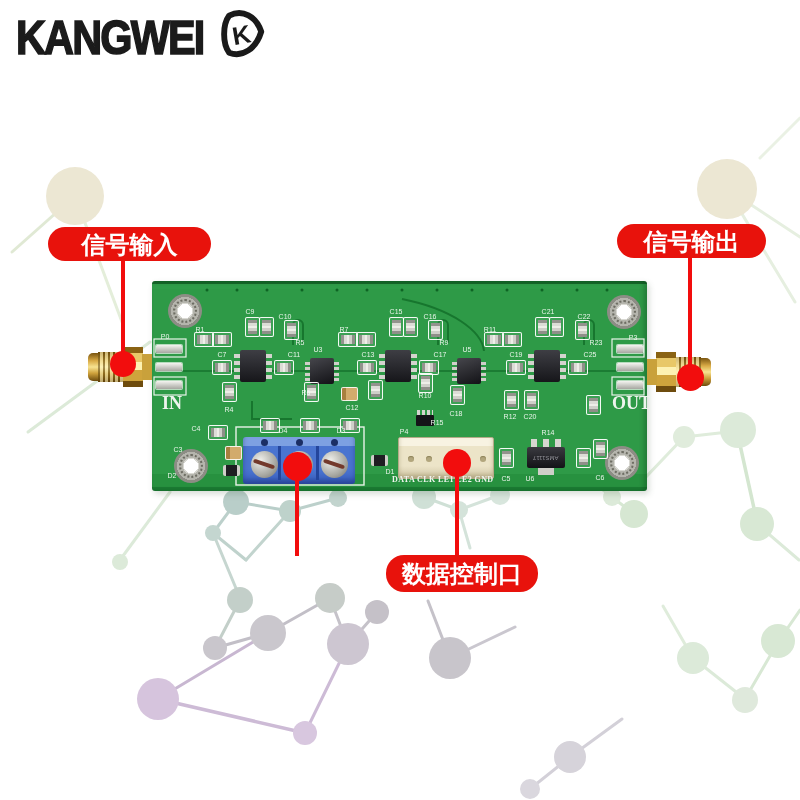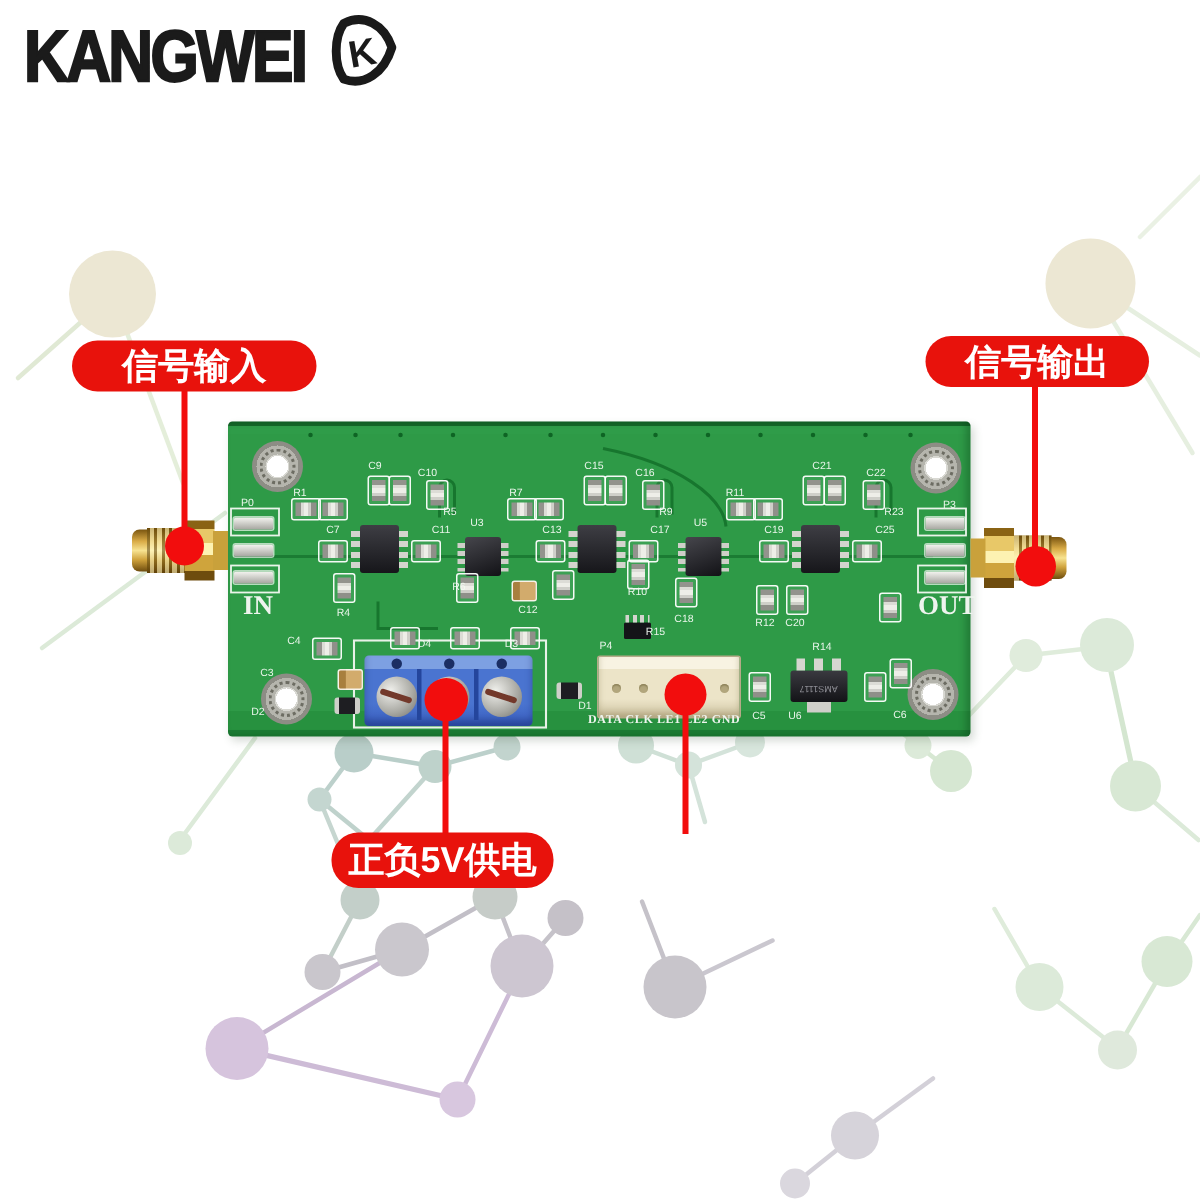--- a/index.html
+++ b/index.html
@@ -444,15 +444,15 @@
   <div class="rline" id="rl-out"></div>
   <div class="rline" id="rl-pw"></div>
   <div class="rline" id="rl-dt"></div>
   <div class="rdot" id="rd-in"></div>
   <div class="rdot" id="rd-out"></div>
   <div class="rdot" id="rd-pw"></div>
   <div class="rdot" id="rd-dt"></div>
 
   <div class="callout" id="callout-output">信号输出</div>
   <div class="callout" id="callout-input">信号输入</div>
-  <div class="callout" id="callout-power">正负5V供电</div>
+  <div class="callout" id="callout-data">数据控制口</div>
 
 </div>
 
 </body></html>

